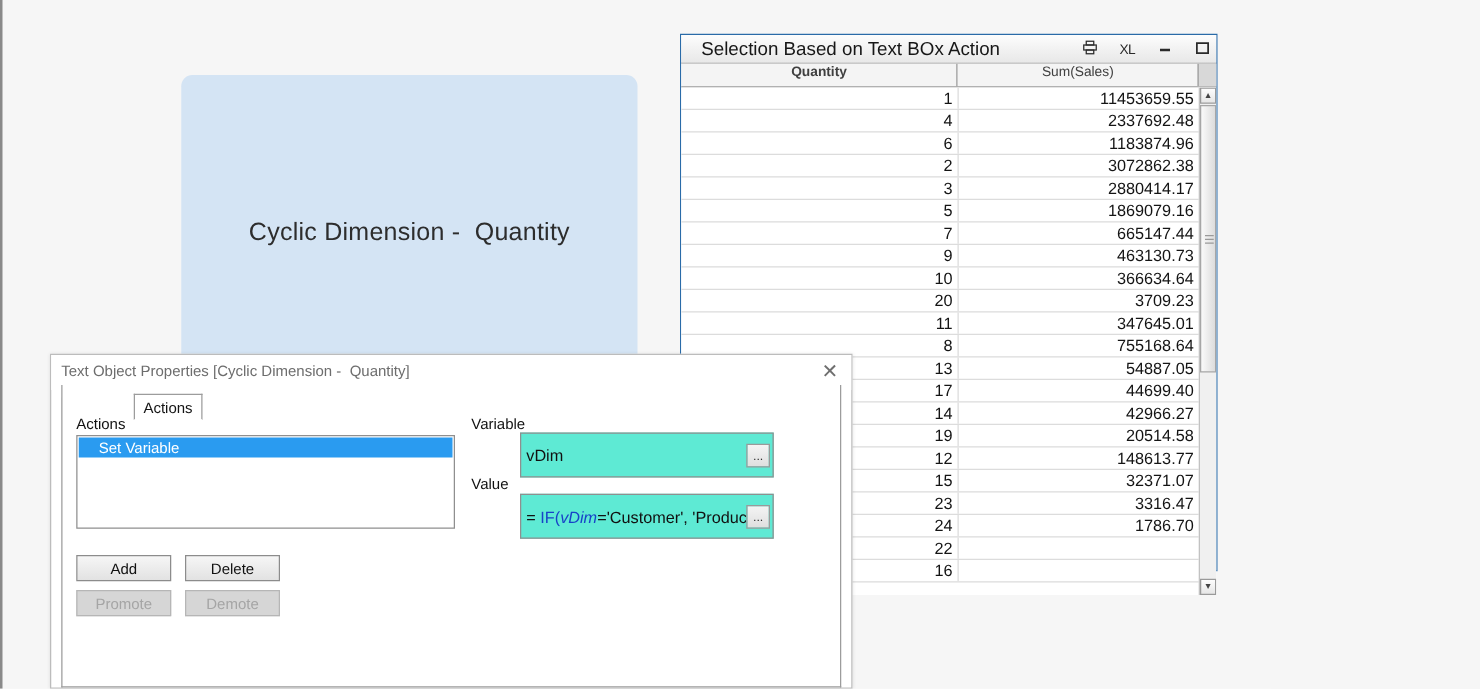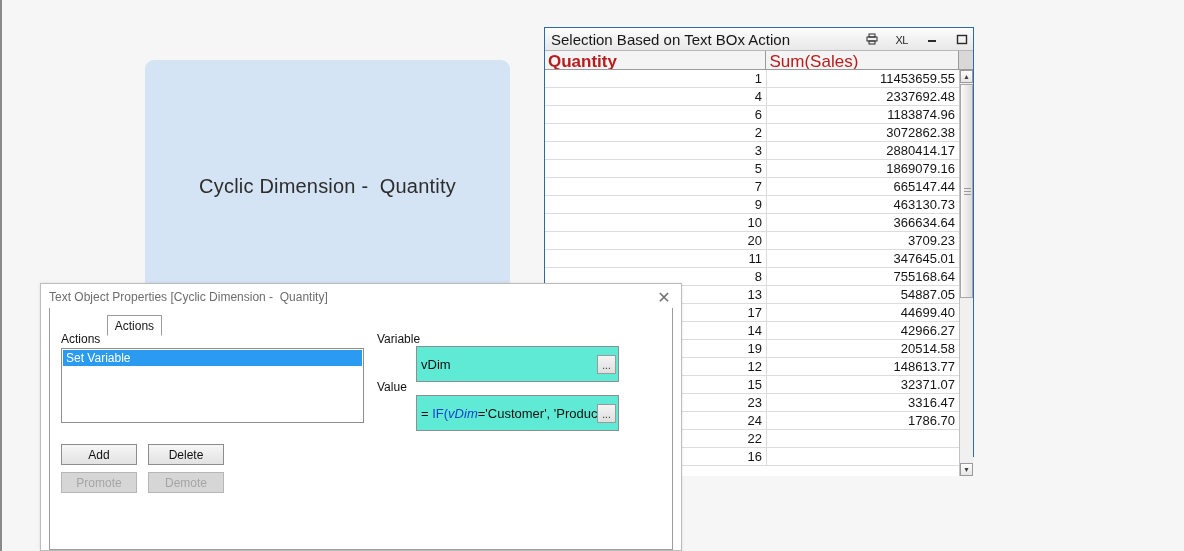--- a/index.html
+++ b/index.html
@@ -36,34 +36,36 @@
   #chart-titlebar {
     height:23px; box-sizing:border-box;
     background:linear-gradient(to bottom, #fdfdfd 0%, #f2f2f2 50%, #e8e8e8 100%);
     border-bottom:1px solid #b8b8b8;
     display:flex; align-items:center; padding:0 4px 0 6px;
     position:relative;
   }
   #chart-title {
     font-size:15px; color:#171717; white-space:nowrap;
     font-family:"Liberation Sans", sans-serif;
+    margin-left:10px;
   }
   .title-icons { position:absolute; right:5px; top:0; height:23px;
     display:flex; align-items:center; gap:18px; }
   .title-icons .ic { display:block; }
   .ic-xl { font-size:11px; color:#2a2a2a; font-family:"Liberation Sans", sans-serif; letter-spacing:-0.5px;}
 
   #chart-header-row {
     display:flex; height:19px; box-sizing:border-box;
     background:#f4f4f4; border-bottom:1px solid #9a9a9a;
   }
   .hdr-cell {
-    font-size:17px; color:#b91c1c; font-weight:bold;
+    font-size:11px; color:#404040; font-weight:bold;
     padding:1px 3px; box-sizing:border-box; overflow:hidden; white-space:nowrap;
     font-family:"Liberation Sans", sans-serif;
+    text-align:center;
   }
   .hdr-dim { width:222px; border-right:1px solid #9a9a9a; }
   .hdr-exp { width:192px; font-weight:normal; }
   .hdr-pad { width:14px; background:#d8d8d8; border-left:1px solid #9a9a9a; }
 
   #chart-body { position:relative; height:406px; overflow:hidden; background:#fff; }
   #rows-area { position:absolute; left:0; top:0; width:414px; }
   .data-row { display:flex; height:18px; box-sizing:border-box;
     border-bottom:1px solid #dcdcdc; }
   .cell {
@@ -132,21 +134,21 @@
 
   .fld-label { position:absolute; font-size:12px; color:#111;
     font-family:"Liberation Sans", sans-serif; }
 
   #actions-label { left:11px; top:24px; }
   #actions-list {
     position:absolute; left:11px; top:40px; width:303px; height:75px;
     border:1px solid #8f8f8f; background:#fff; box-sizing:border-box; padding:1px;
   }
   .list-item-selected {
-    background:#2a9bf0; color:#ffffff; font-size:12px; padding:1px 3px;
+    background:#2a9bf0; color:#ffffff; font-size:12px; padding:1px 16px;
     font-family:"Liberation Sans", sans-serif;
   }
 
   #variable-label { left:327px; top:24px; }
   #value-label { left:327px; top:72px; }
 
   .input-wrap {
     position:absolute; height:36px; width:203px; box-sizing:border-box;
     border:1px solid #8f8f8f; background:#5eead4; display:flex; align-items:center;margin-left:39px;
   }

